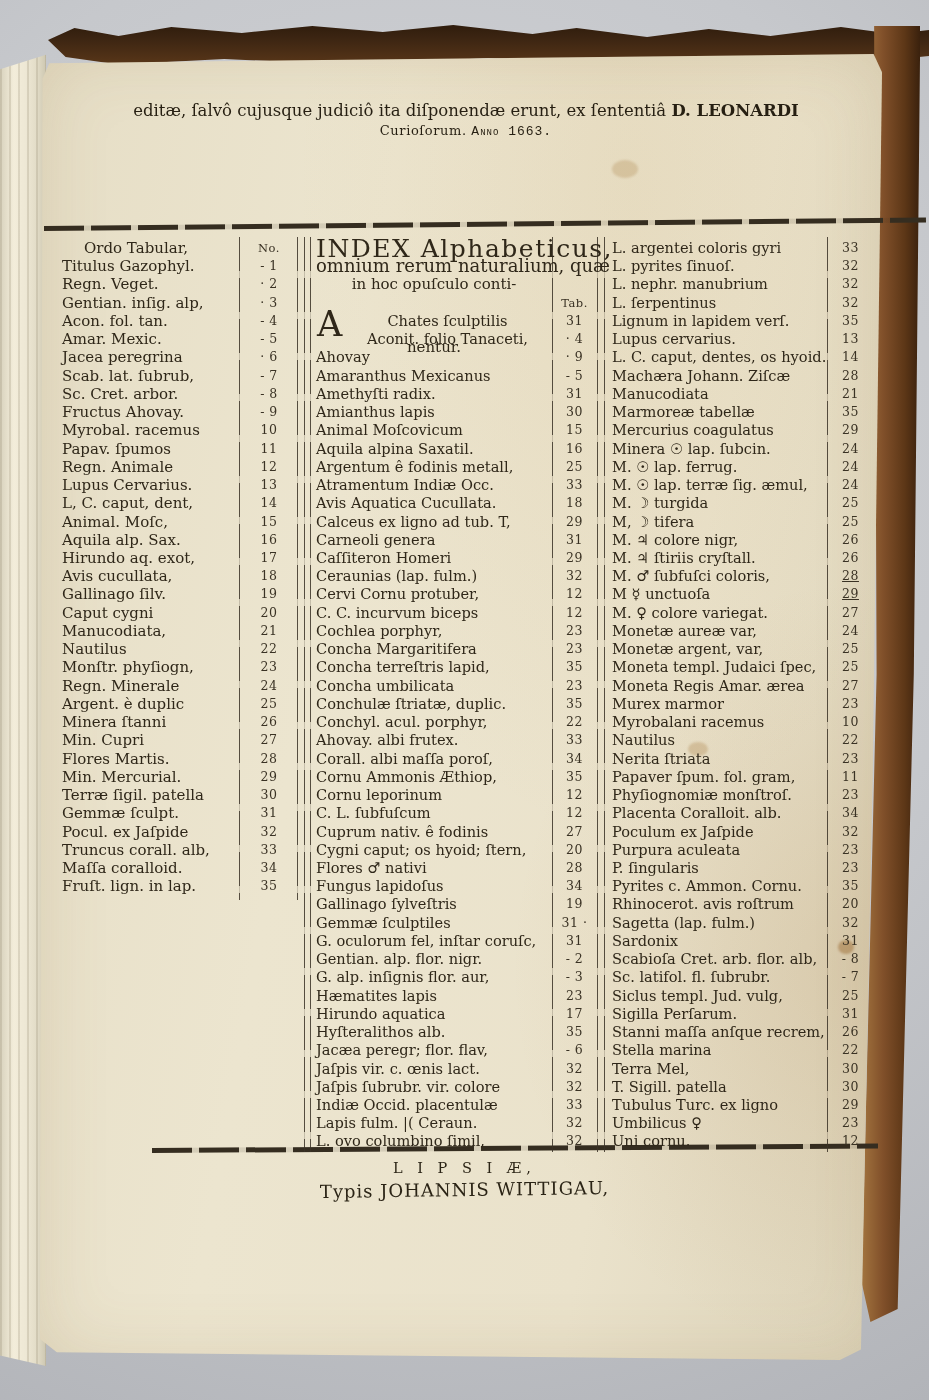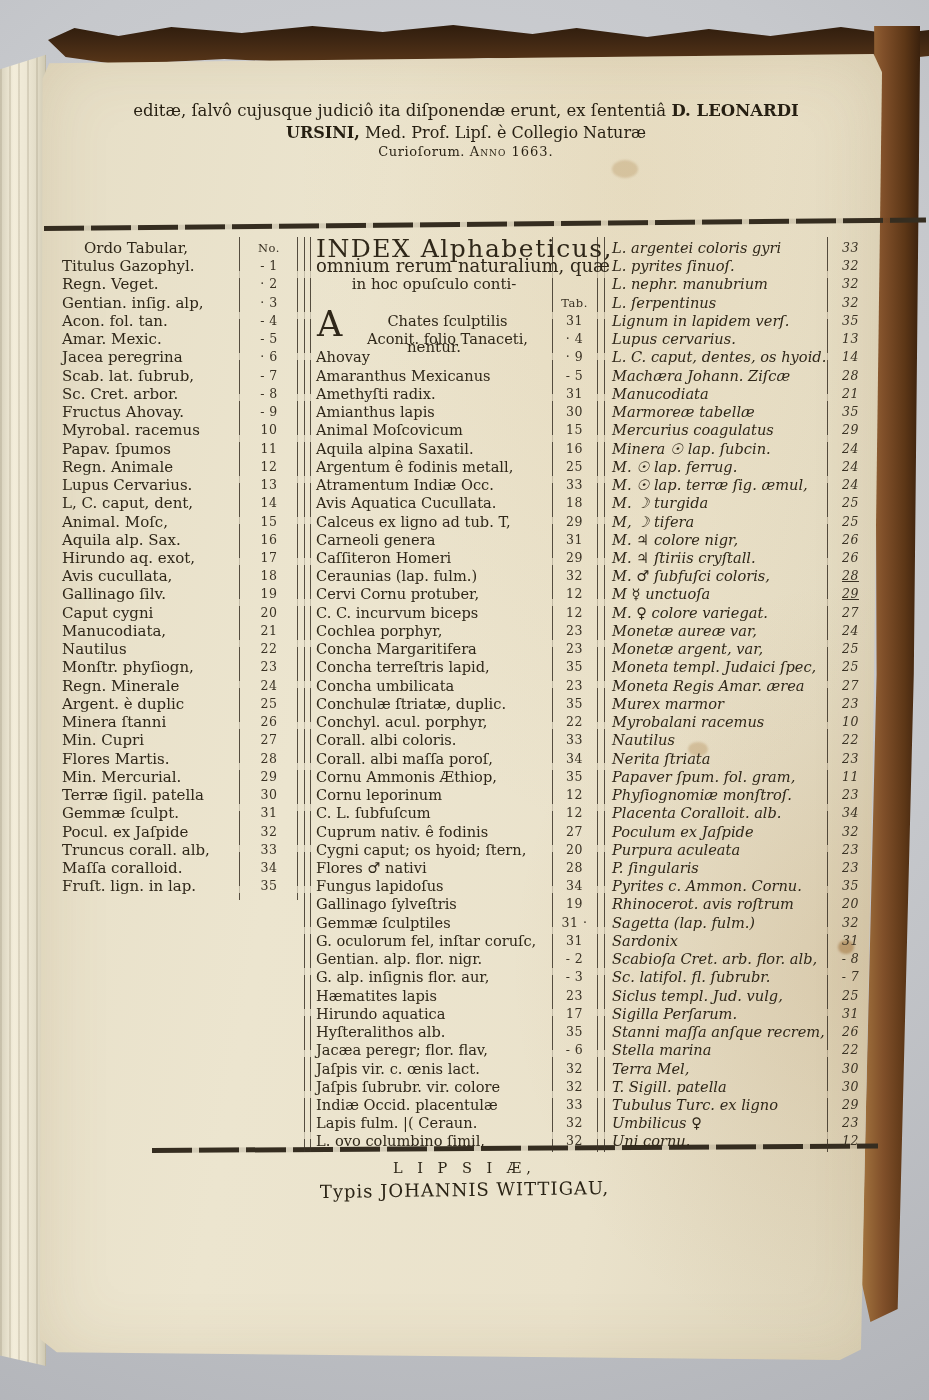--- a/index.html
+++ b/index.html
@@ -41,40 +41,40 @@
   .stain.s2{left:838px;top:940px;width:16px;height:14px;background:rgba(150,100,40,.45);}
   .stain.s3{left:688px;top:742px;width:20px;height:14px;background:rgba(160,115,50,.28);}
   
   .content{z-index:5;color:#2f2719;}
   .title{left:58px;top:100px;width:816px;text-align:center;z-index:5;color:#261f12;}
   .t1{font-size:30px;line-height:40px;letter-spacing:.5px;}
   .t2{font-size:16.5px;line-height:22px;}
   .t3{font-size:16px;line-height:21px;}
   .t4{font-size:13px;line-height:18px;letter-spacing:.6px;}
   .bold{font-weight:bold;}
-  .smallcaps{font-variant:small-caps;letter-spacing:1px;}
+  .smallcaps{font-variant:small-caps;letter-spacing:1px;font-family:Liberation Mono, monospace;}
   .hrule{height:4.5px;z-index:5;
     background:repeating-linear-gradient(90deg,#352d20 0 40px,rgba(53,45,32,.12) 40px 47px);
     transform-origin:left center;}
   .rule-top{left:44px;top:226px;width:882px;transform:rotate(-0.55deg);}
   .rule-bottom{left:152px;top:1148px;width:726px;transform:rotate(-0.35deg);}
   .vrule{width:1.4px;z-index:5;
     background:repeating-linear-gradient(180deg,rgba(58,50,38,.85) 0 34px,rgba(58,50,38,.22) 34px 41px);}
   
   .col{z-index:5;}
   .col [data-list]{display:contents;}
   .row{display:flex;height:18.24px;line-height:18.4px;white-space:nowrap;}
   .lbl{flex:1;font-size:14.6px;overflow:visible;}
   .num{text-align:center;font-size:12.5px;letter-spacing:.5px;color:#3a3224;}
   #col1{left:62px;top:239px;width:236px;}
   #col1 .lbl{font-size:15px;}
   #col1 .num{width:58px;text-align:center;}
   #col2{left:316px;top:239px;width:281px;}
   #col2 .num{width:45px;}
-  #col3{left:612px;top:239px;width:262px;font-style:italic;}
+  #col3{left:612px;top:239px;width:262px;}
   #col3 .num{width:47px;}
   .c1hdr .lbl{font-size:16px;padding-left:22px;}
   .c1hdr .num{font-size:11.5px;}
   .h0 .lbl{font-size:25px;letter-spacing:1.5px;text-align:center;line-height:19px;}
   .h1 .lbl{font-size:18px;text-align:center;}
   .h2 .lbl{font-size:15px;text-align:center;}
   .h3 .lbl{font-size:15px;text-align:center;margin-top:44px;}
   .h3 .num{font-size:11.5px;}
   .row.indent .lbl{padding-left:27px;text-align:center;}
   .num.u{text-decoration:underline;}
@@ -89,21 +89,20 @@
 <div class="abs stack"></div>
 <div class="abs leather-top"></div>
 <div class="abs leather-right"></div>
 <div class="abs paper"></div>
 <div class="abs stain s1"></div>
 <div class="abs stain s2"></div>
 <div class="abs stain s3"></div>
 
 <div class="abs title content">
   <div class="t2"><span>editæ, ſalvô cujusque judiciô ita diſponendæ erunt, ex ſententiâ </span><span class="bold">D. LEONARDI</span></div>
-  <div class="t3"><span class="bold">URSINI,</span><span> Med. Prof. Lipſ. è Collegio Naturæ</span></div>
   <div class="t4"><span>Curioſorum. </span><span class="smallcaps">Anno 1663.</span></div>
 </div>
 
 <div class="abs hrule rule-top"></div>
 <div class="abs hrule rule-bottom"></div>
 <div class="abs vrule" style="left:239px;top:237px;height:663px;"></div>
 <div class="abs vrule" style="left:297px;top:237px;height:663px;"></div>
 <div class="abs vrule" style="left:304px;top:237px;height:915px;"></div>
 <div class="abs vrule" style="left:310px;top:237px;height:915px;"></div>
 <div class="abs vrule" style="left:552px;top:237px;height:915px;"></div>
@@ -304,21 +303,21 @@
       </div><div class="row">
         <span class="lbl">Concha umbilicata</span>
         <span class="num">23</span>
       </div><div class="row">
         <span class="lbl">Conchulæ ſtriatæ, duplic.</span>
         <span class="num">35</span>
       </div><div class="row">
         <span class="lbl">Conchyl. acul. porphyr,</span>
         <span class="num">22</span>
       </div><div class="row">
-        <span class="lbl">Corall. albi coloris.</span>
+        <span class="lbl">Ahovay. albi frutex.</span>
         <span class="num">33</span>
       </div><div class="row">
         <span class="lbl">Corall. albi maſſa poroſ,</span>
         <span class="num">34</span>
       </div><div class="row">
         <span class="lbl">Cornu Ammonis Æthiop,</span>
         <span class="num">35</span>
       </div><div class="row">
         <span class="lbl">Cornu leporinum</span>
         <span class="num">12</span>

